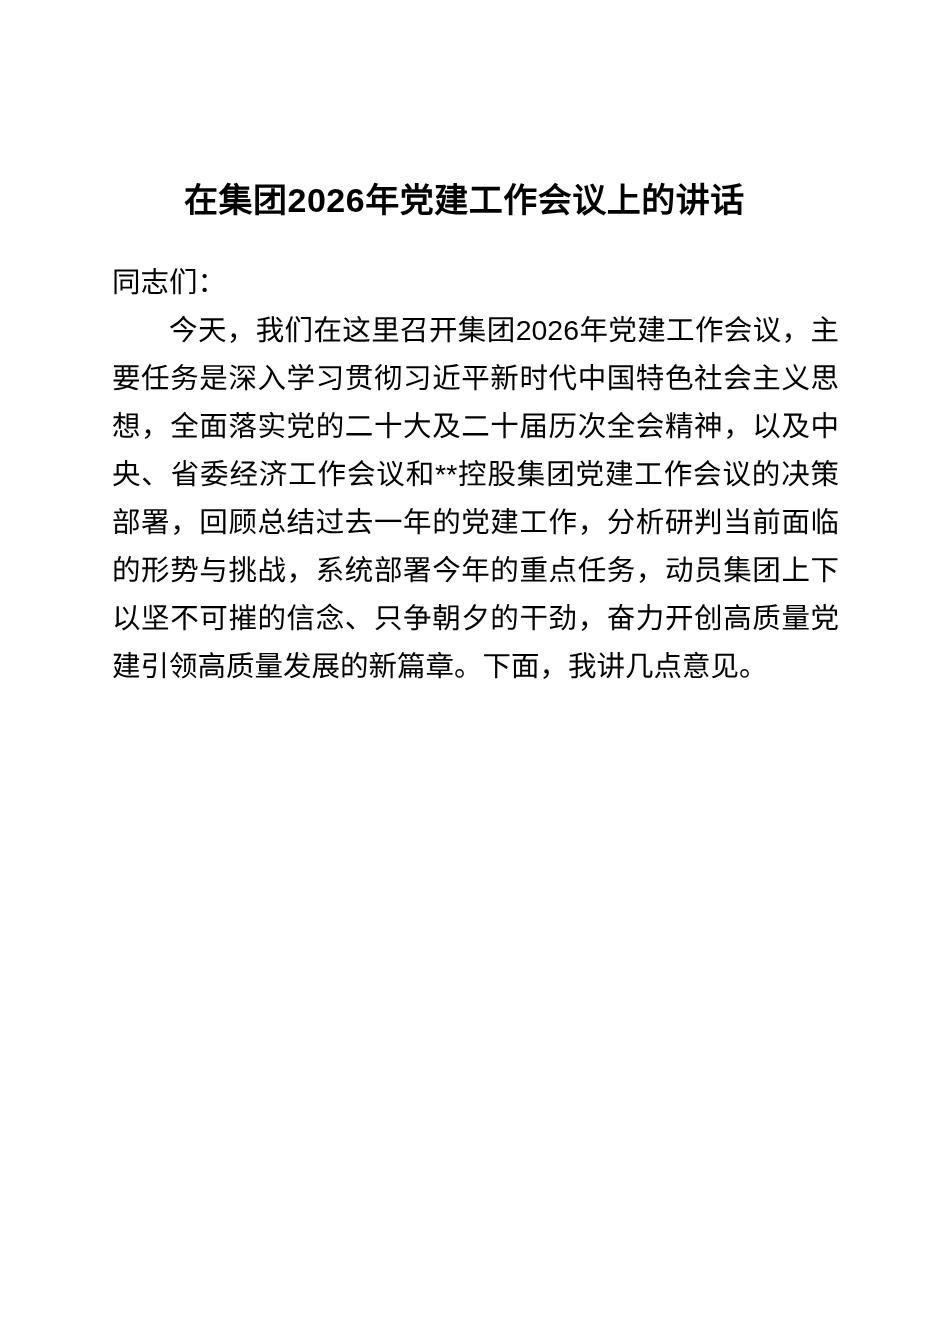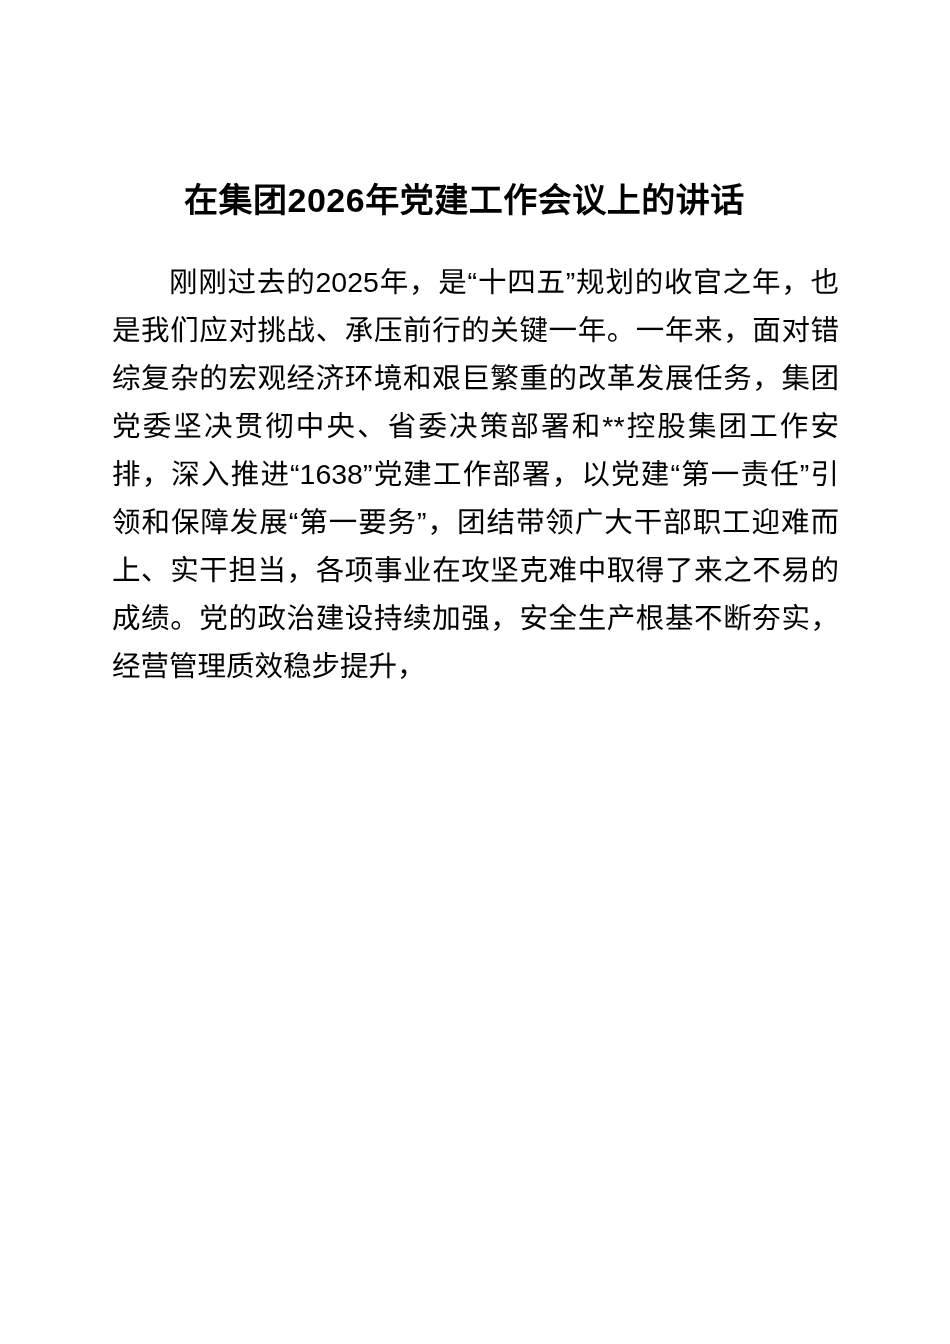--- a/index.html
+++ b/index.html
@@ -84,20 +84,21 @@
 <body>
 
 <div class="page">
 
   <div class="content">
 
     <h1 class="doc-title">在集团2026年党建工作会议上的讲话</h1>
 
     <div class="body-block">
 
+      <p class="para salutation">同志们：</p>
+
+      <p class="para indent2">今天，我们在这里召开集团2026年党建工作会议，主要任务是深入学习贯彻习近平新时代中国特色社会主义思想，全面落实党的二十大及二十届历次全会精神，以及中央、省委经济工作会议和**控股集团党建工作会议的决策部署，回顾总结过去一年的党建工作，分析研判当前面临的形势与挑战，系统部署今年的重点任务，动员集团上下以坚不可摧的信念、只争朝夕的干劲，奋力开创高质量党建引领高质量发展的新篇章。下面，我讲几点意见。</p>
 
 
-
-      <p class="para indent2">刚刚过去的2025年，是“十四五”规划的收官之年，也是我们应对挑战、承压前行的关键一年。一年来，面对错综复杂的宏观经济环境和艰巨繁重的改革发展任务，集团党委坚决贯彻中央、省委决策部署和**控股集团工作安排，深入推进“1638”党建工作部署，以党建“第一责任”引领和保障发展“第一要务”，团结带领广大干部职工迎难而上、实干担当，各项事业在攻坚克难中取得了来之不易的成绩。党的政治建设持续加强，安全生产根基不断夯实，经营管理质效稳步提升，</p>
 
     </div>
   </div>
 </div>
 
 </body></html>

